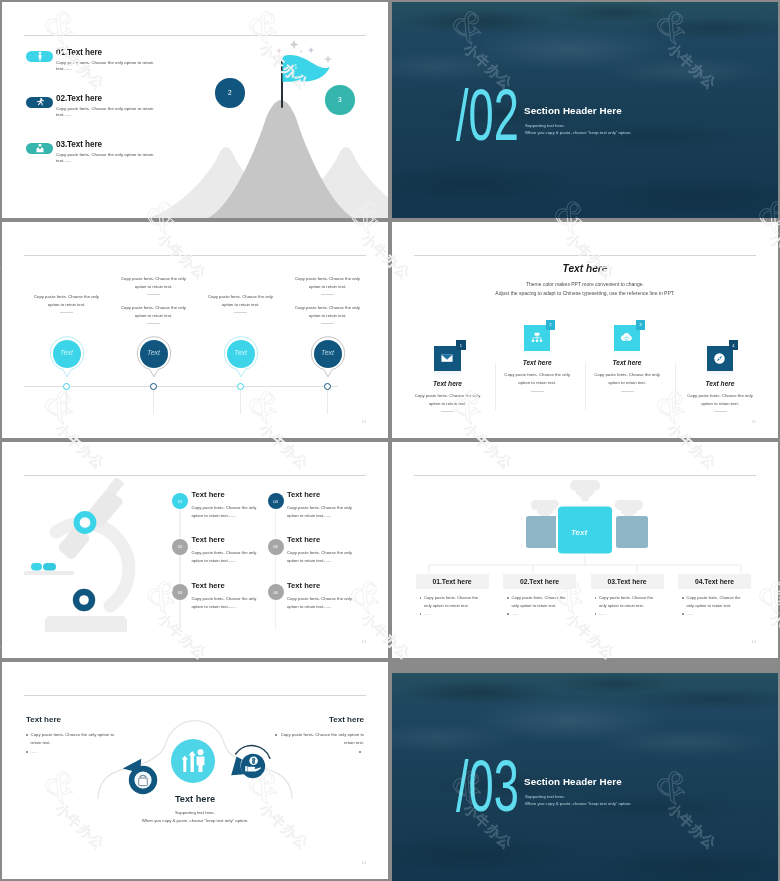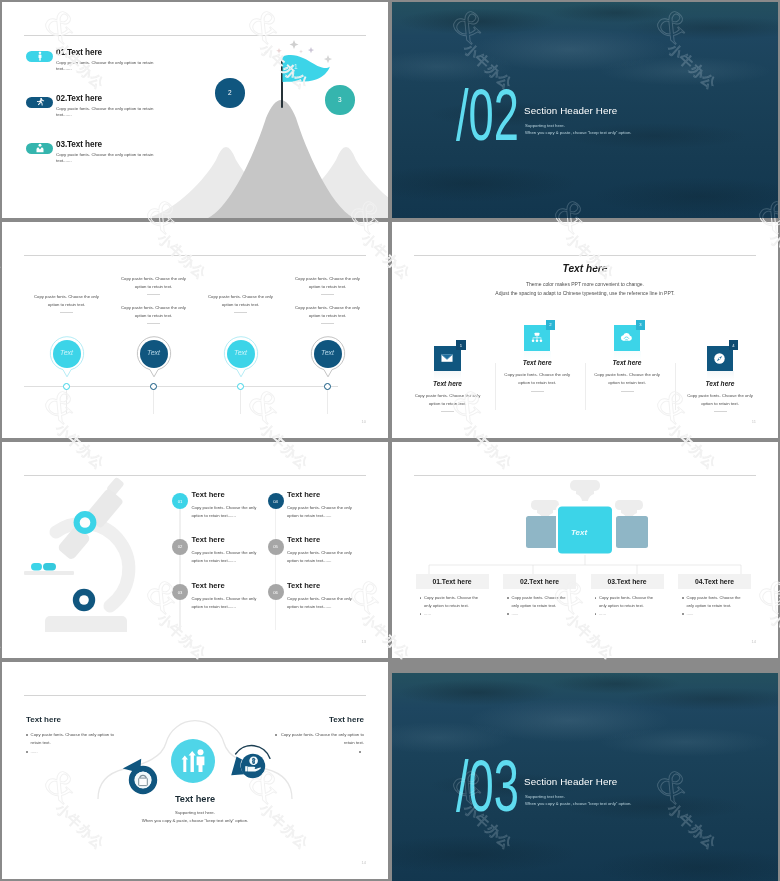--- a/index.html
+++ b/index.html
@@ -29,21 +29,21 @@
       radial-gradient(ellipse 140px 30px at 46% 22%, rgba(172,203,216,0.13), transparent 72%),
       radial-gradient(ellipse 105px 22px at 12% 30%, rgba(160,195,210,0.10), transparent 72%),
       radial-gradient(ellipse 120px 20px at 76% 32%, rgba(168,200,212,0.10), transparent 72%),
       radial-gradient(ellipse 110px 17px at 30% 52%, rgba(14,36,48,0.30), transparent 72%),
       radial-gradient(ellipse 130px 18px at 68% 62%, rgba(14,36,48,0.28), transparent 72%),
       radial-gradient(ellipse 150px 26px at 20% 84%, rgba(12,34,46,0.32), transparent 72%),
       radial-gradient(ellipse 150px 26px at 80% 90%, rgba(12,34,46,0.30), transparent 72%),
       linear-gradient(180deg, #24505f 0%, #1e4660 16%, #1a4159 40%, #173c53 66%, #12364e 100%);
   }
   .sec-num { position:absolute; font-size:73px; font-weight:300; color:#5fdcf0; line-height:1; letter-spacing:0px; transform:scaleX(0.62); transform-origin:0 0; white-space:nowrap; }
-  .sec-title { position:absolute; font-size:9.8px; font-weight:normal; color:#fff; letter-spacing:0.1px; }
+  .sec-title { position:absolute; font-size:9.8px; font-weight:bold; color:#fff; letter-spacing:0.1px; }
   .sec-s1 { position:absolute; font-size:4.3px; color:#b9d3dd; }
   .sec-s2 { position:absolute; font-size:4.3px; color:#b9d3dd; }
   
   .s3-axis { position:absolute; left:22px; top:163.5px; width:314px; height:1px; background:#dedede; }
   .s3-tick { position:absolute; width:0.5px; height:26px; background:#ebebeb; }
   .s3-dot { position:absolute; top:160.5px; width:7px; height:7px; border-radius:50%; border:1.4px solid; }
   .s3-bubble { position:absolute; top:114px; width:36px; height:46px; }
   .s3-bub-label { position:absolute; left:0; top:13px; width:36px; text-align:center; font-size:7px; font-style:italic; }
   .s3-txt { position:absolute; width:76px; text-align:center; font-size:4.25px; color:#4d4d4d; line-height:1.85; }
   .s3-dash { display:block; width:13px; height:0.6px; background:#d4d4d4; margin:3.5px auto 0; }

